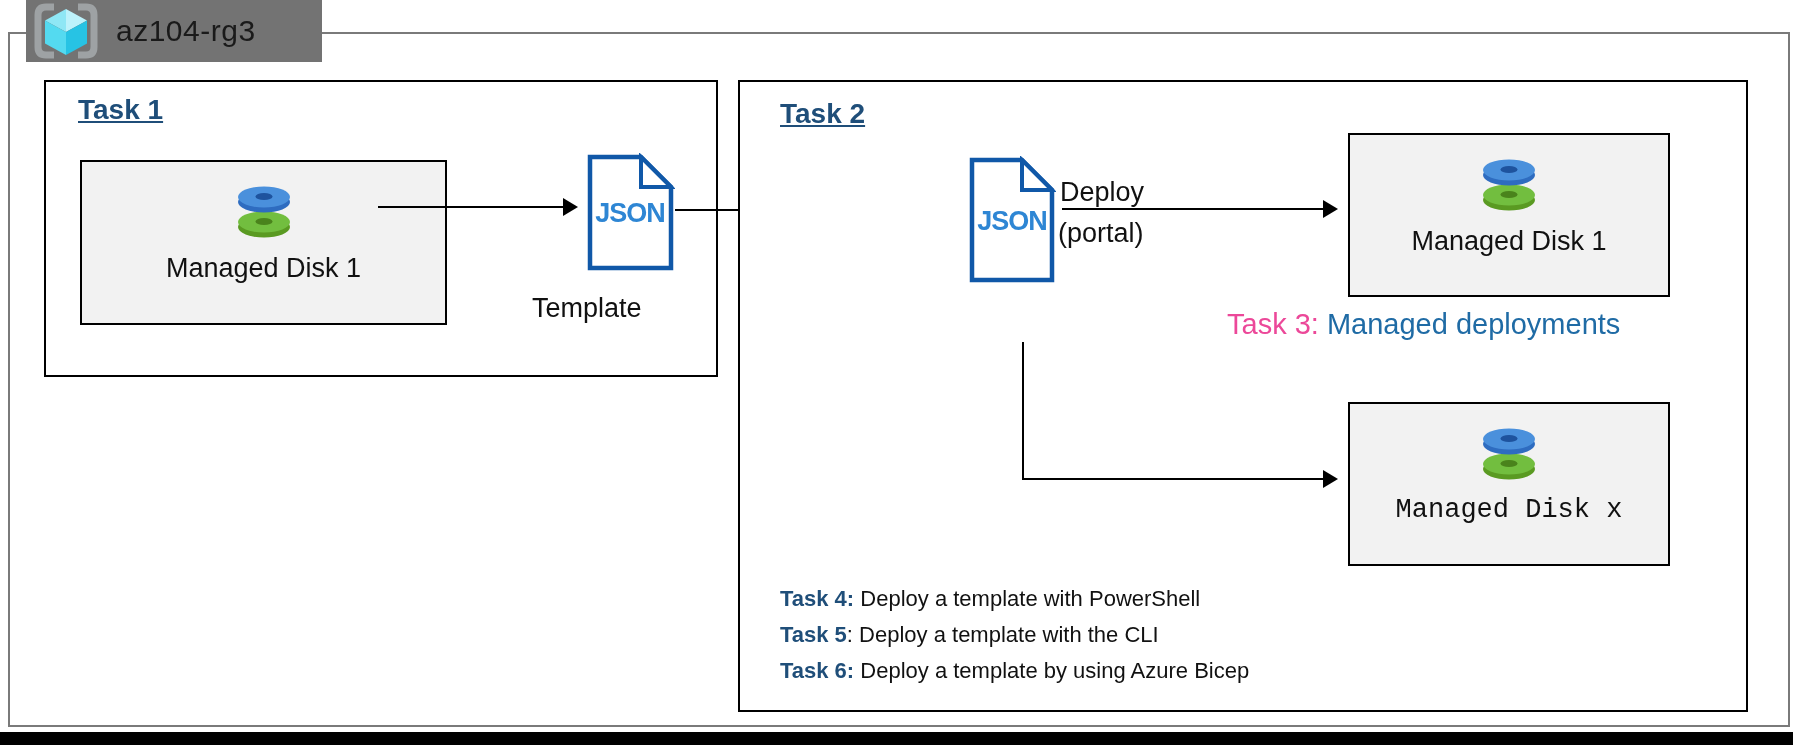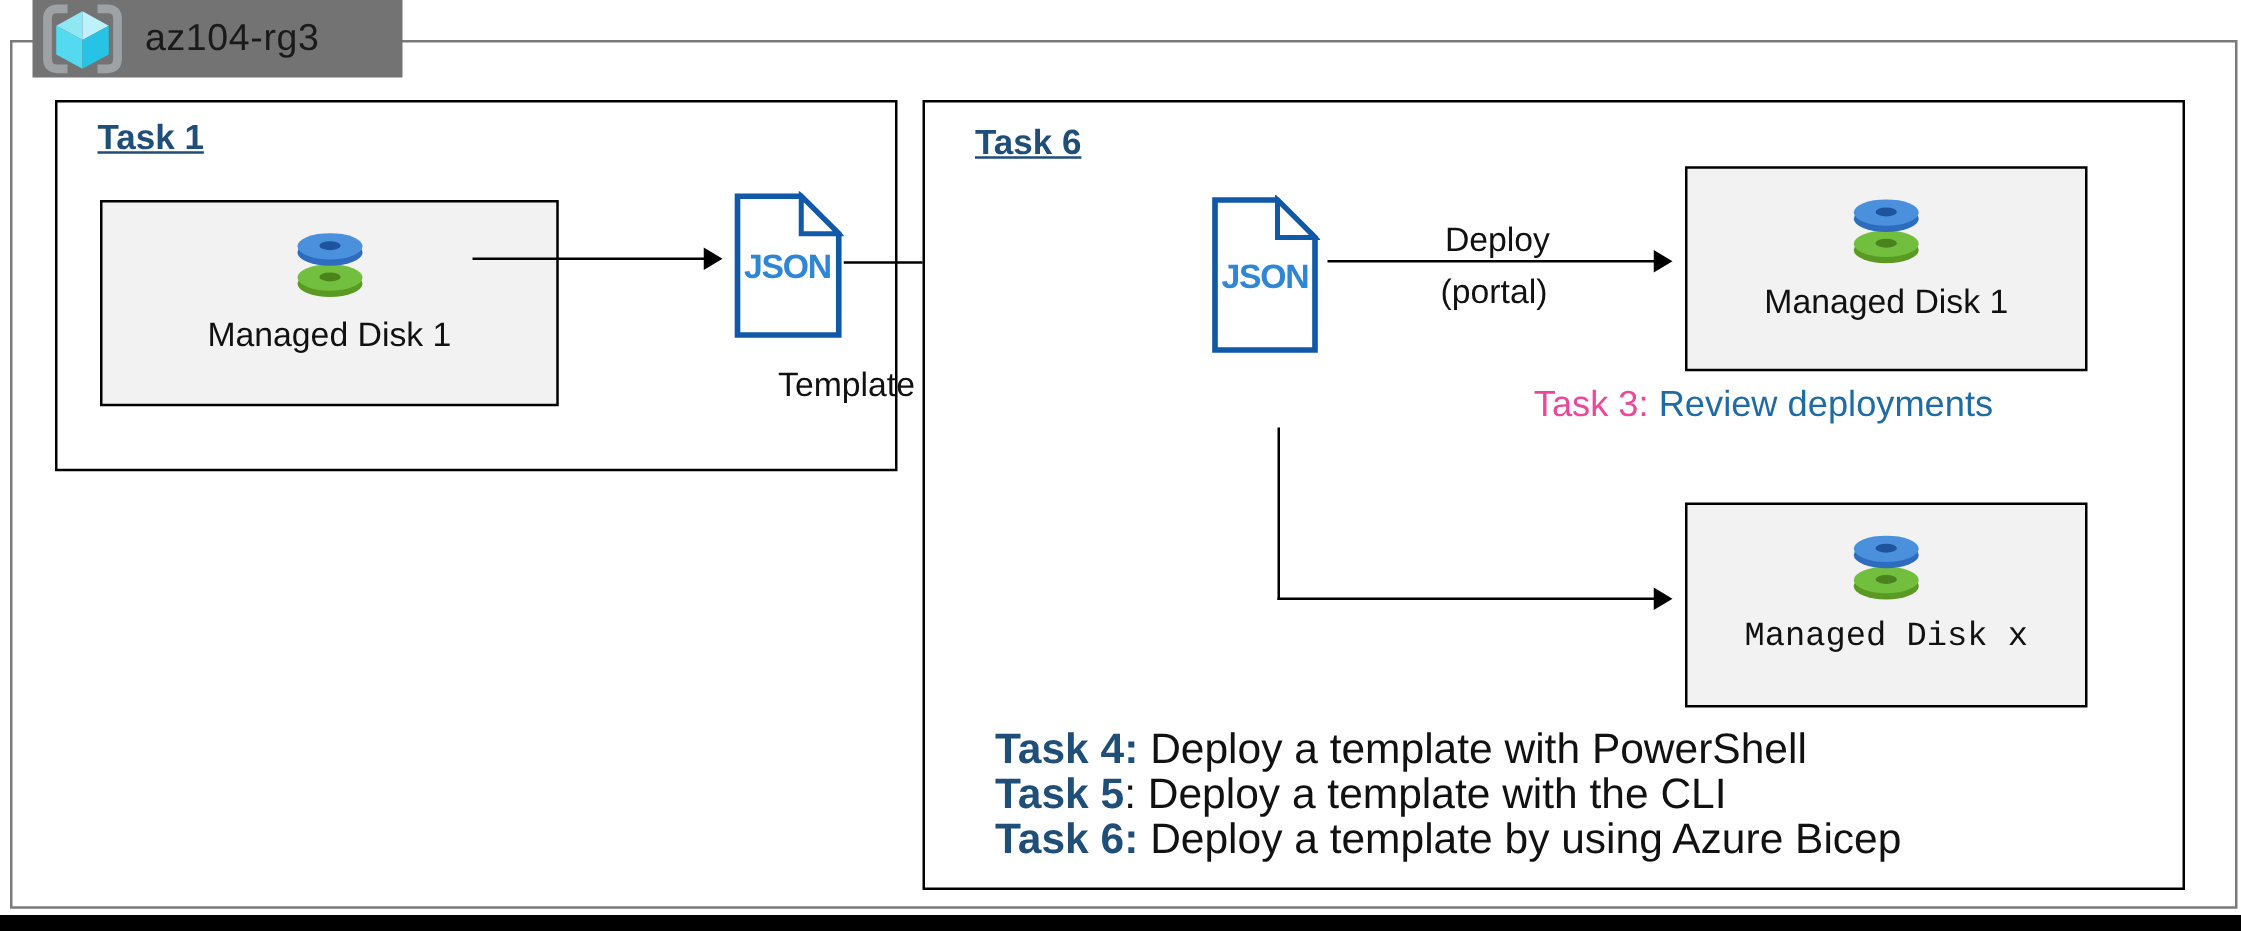--- a/index.html
+++ b/index.html
@@ -26,25 +26,25 @@
     font-size:27px;line-height:36px;color:#111;}
   .md1-box{left:80px;top:160px;width:363px;height:161px;}
   .md1b-box{left:1348px;top:133px;width:318px;height:160px;}
   .mdx-box{left:1348px;top:402px;width:318px;height:160px;font-family:Liberation Mono, monospace;}
   
   .hline{height:2px;background:#000;}
   .vline{width:2px;background:#000;}
   .arr::after{content:"";position:absolute;right:-14px;top:50%;transform:translateY(-50%);
     border-left:15px solid #000;border-top:9px solid transparent;border-bottom:9px solid transparent;}
   
-  .lbl{font-size:27px;color:#111;text-align:right;}
+  .lbl{font-size:27px;color:#111;text-align:left;}
   .json-icon{display:block;}
   .task3-line{font-size:29px;color:#1F6BA5;white-space:nowrap;}
   .task3-line .b{font-weight:normal;color:#ec4899;}
-  .task-list{font-size:34px;line-height:36px;color:#111;white-space:nowrap;margin-left:16px;}
+  .task-list{font-size:22px;line-height:36px;color:#111;white-space:nowrap;}
   .task-list .b{font-weight:bold;color:#1F4E79;}
 </style>
 </head>
 <body>
 
 <div id="canvas">
 
   <div class="abs rg-border"></div>
 
   <div class="abs rg-label">
@@ -80,21 +80,21 @@
     <path d="M4 4 H55 L85 34 V115 H4 Z" fill="#fff" stroke="#1058A8" stroke-width="4.5" stroke-linejoin="miter"></path>
     <path d="M55 4 V34 H85 Z" fill="#fff" stroke="#1058A8" stroke-width="4"></path>
     <text x="44" y="69" text-anchor="middle" font-family="Liberation Sans, DejaVu Sans, sans-serif" font-size="27" font-weight="bold" fill="#2E86D4" letter-spacing="-1">JSON</text>
   </svg>
   <div class="abs lbl" style="left:532px;top:293px;width:200px;">Template</div>
 
   <div class="abs lbl" style="left:745px;top:166px;width:210px;">Edit Template</div>
   <div class="abs hline arr" style="left:675px;top:209px;width:246px;"></div>
 
   <div class="abs task-box task2-box"></div>
-  <div class="abs task-title" style="left:780px;top:98px;">Task 6</div>
+  <div class="abs task-title" style="left:780px;top:98px;">Task 2</div>
 
   <svg class="abs json-icon" style="left:968px;top:156px;" width="88" height="128" viewBox="0 0 88 128">
     <path d="M4 4 H54 L84 34 V124 H4 Z" fill="#fff" stroke="#1058A8" stroke-width="4.5" stroke-linejoin="miter"></path>
     <path d="M54 4 V34 H84 Z" fill="#fff" stroke="#1058A8" stroke-width="4"></path>
     <text x="44" y="74" text-anchor="middle" font-family="Liberation Sans, DejaVu Sans, sans-serif" font-size="27" font-weight="bold" fill="#2E86D4" letter-spacing="-1">JSON</text>
   </svg>
 
   <div class="abs lbl" style="left:1060px;top:177px;width:180px;">Deploy</div>
   <div class="abs hline arr" style="left:1062px;top:208px;width:262px;"></div>
   <div class="abs lbl" style="left:1058px;top:218px;width:180px;">(portal)</div>
@@ -105,21 +105,21 @@
       <ellipse cx="28" cy="38" rx="26" ry="10.5" fill="#72BE3F"></ellipse>
       <ellipse cx="28" cy="37.5" rx="8.5" ry="3.6" fill="#4A831C"></ellipse>
       <ellipse cx="28" cy="18" rx="26" ry="10.5" fill="#2E6CC0"></ellipse>
       <ellipse cx="28" cy="13" rx="26" ry="10.5" fill="#4A90DC"></ellipse>
       <ellipse cx="28" cy="12.5" rx="8.5" ry="3.6" fill="#1E539E"></ellipse>
     </svg>
     <div class="disk-label">Managed Disk 1</div>
   </div>
 
   <div class="abs task3-line" style="left:1227px;top:308px;">
-    <span class="b">Task 3:</span><span> Review deployments</span>
+    <span class="b">Task 3:</span><span> Managed deployments</span>
   </div>
 
   <div class="abs vline" style="left:1022px;top:342px;height:138px;"></div>
   <div class="abs hline arr" style="left:1022px;top:478px;width:302px;"></div>
 
   <div class="abs disk-box mdx-box">
     <svg class="disk-ic" width="56" height="54" viewBox="0 0 56 54">
       <ellipse cx="28" cy="43" rx="26" ry="10.5" fill="#5A9A22"></ellipse>
       <ellipse cx="28" cy="38" rx="26" ry="10.5" fill="#72BE3F"></ellipse>
       <ellipse cx="28" cy="37.5" rx="8.5" ry="3.6" fill="#4A831C"></ellipse>

